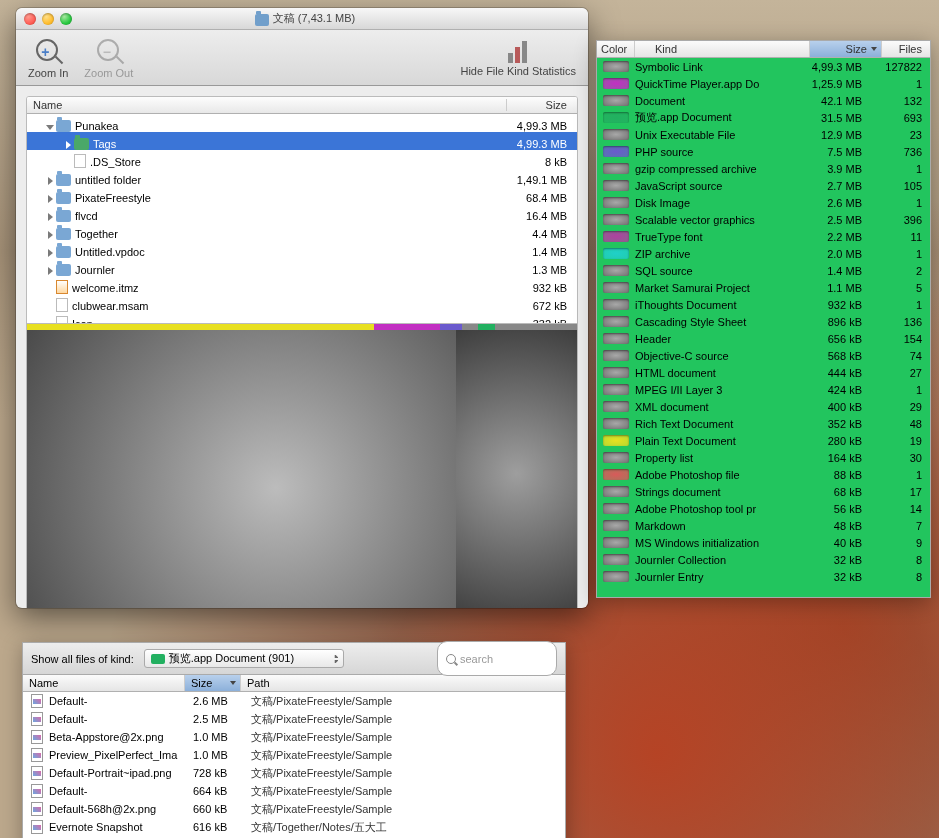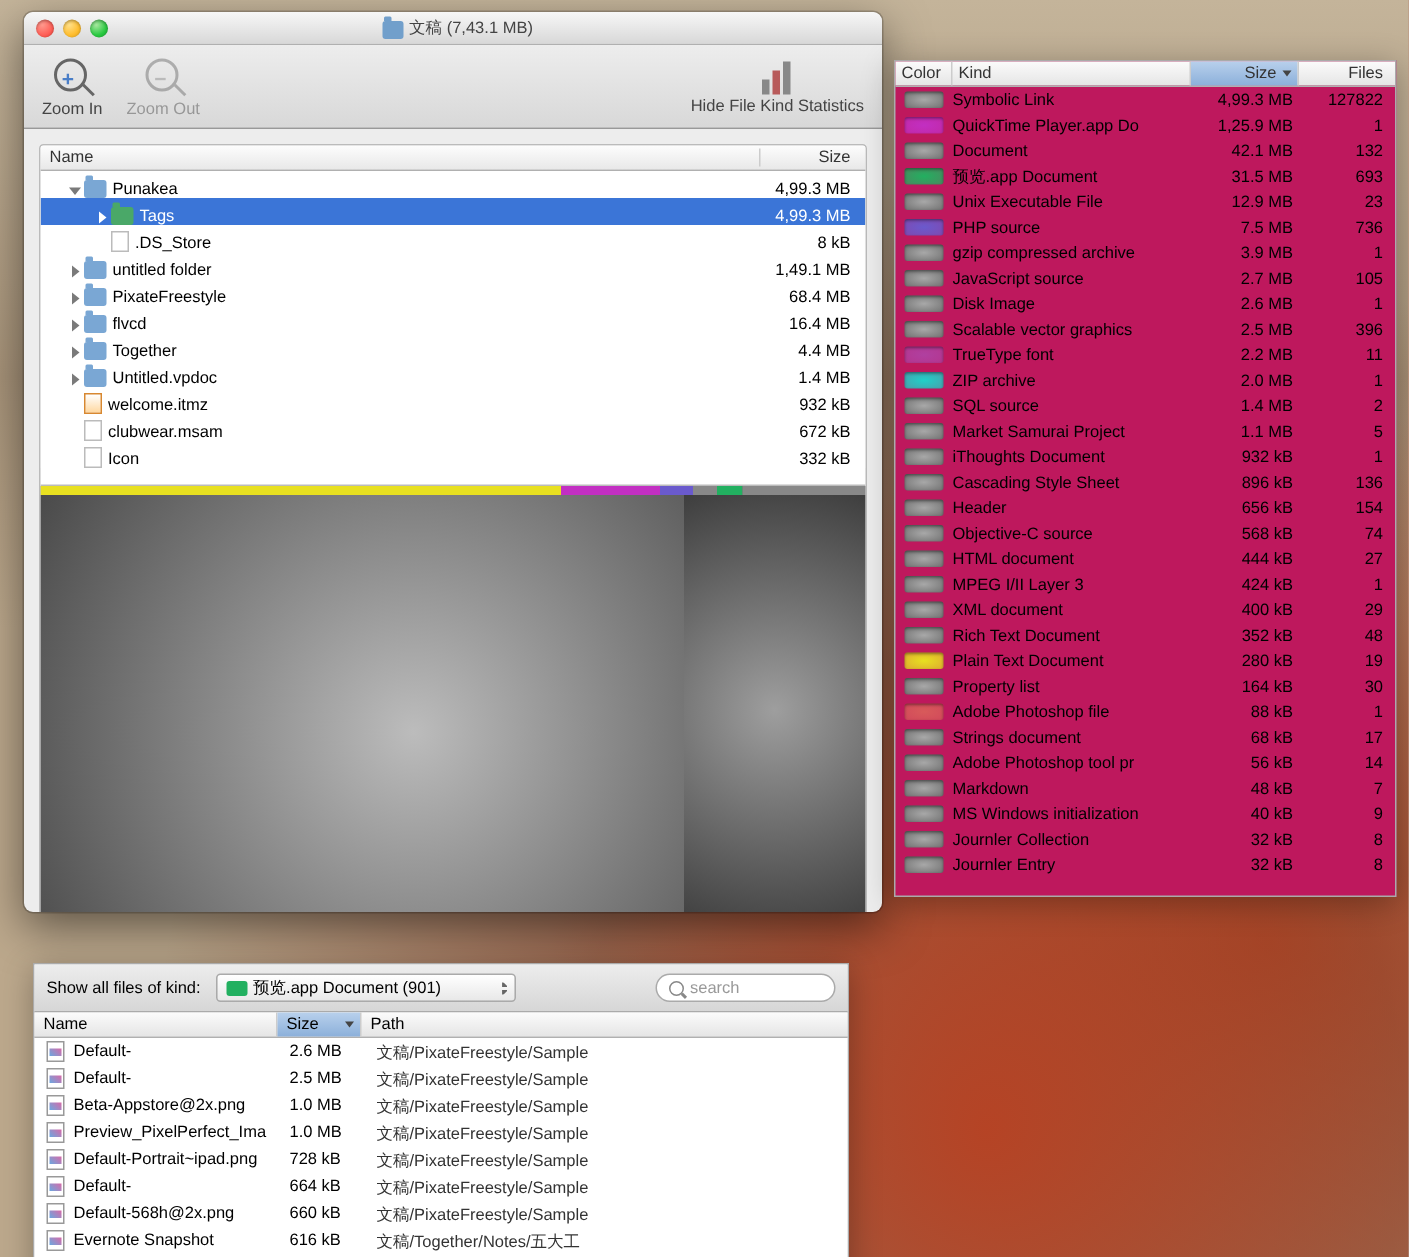--- a/index.html
+++ b/index.html
@@ -51,46 +51,46 @@
   .folder-icon.green::before { background: #4aa868; }
   .file-icon { width: 12px; height: 14px; background: #fff; border: 1px solid #bbb; margin-right: 4px; position: relative; display: inline-block; }
   .file-icon.orange { border-color: #d88830; background: linear-gradient(#fff, #ffd8a0); }
   .rname { flex: 1; white-space: nowrap; overflow: hidden; }
   .rsize { width: 70px; text-align: right; padding-right: 10px; font-size: 11px; }
   .treemap { flex: 1; position: relative; background: #666; }
   .treemap .band { position: absolute; top: 0; left: 0; right: 0; height: 6px; display: flex; }
   .treemap .tm { position: absolute; background: radial-gradient(circle at 60% 55%, #aaa, #555); }
 
   
-  .kind-panel { top: 40px; left: 596px; width: 335px; height: 558px; background: #be185d; }
+  .kind-panel { top: 40px; left: 596px; width: 335px; height: 558px; background: #22c55e; }
   .kind-header { display: flex; background: linear-gradient(#fbfbfb, #e5e5e5); height: 17px; border-bottom: 1px solid #b0b0b0; font-size: 11px; align-items: center; color: #333; }
   .kh { padding: 0 4px; border-right: 1px solid #ccc; height: 100%; display: flex; align-items: center; }
   .kh.color { width: 38px; }
-  .kh.kind { flex: 1; }
+  .kh.kind { flex: 1; margin-left: 16px; }
   .kh.size { width: 72px; justify-content: flex-end; padding-right: 14px; background: linear-gradient(#b8d0ec, #8cb0da); position: relative; }
   .kh.size::after { content: ""; position: absolute; right: 4px; border-top: 4px solid #444; border-left: 3px solid transparent; border-right: 3px solid transparent; }
-  .kh.files { width: 64px; justify-content: flex-end; padding-right: 8px; border-right: none; }
+  .kh.files { width: 48px; justify-content: flex-end; padding-right: 8px; border-right: none; }
   .klist { height: calc(100% - 17px); overflow: hidden; }
   .krow { display: flex; height: 17px; align-items: center; }
   .kcolor { width: 38px; display: flex; justify-content: center; }
   .swatch { width: 26px; height: 11px; border-radius: 2px; background: radial-gradient(ellipse at center, #a8a8a8, #707070); box-shadow: inset 0 1px 2px rgba(0,0,0,0.4); }
   .kkind { flex: 1; white-space: nowrap; overflow: hidden; text-overflow: clip; padding-right: 4px; }
   .ksize { width: 68px; text-align: right; padding-right: 4px; }
   .kfiles { width: 64px; text-align: right; padding-right: 8px; }
 
   
   .lower { top: 642px; left: 22px; width: 544px; height: 212px; }
   .lower-toolbar { height: 32px; background: linear-gradient(#ededed,#d6d6d6); border-bottom: 1px solid #aaa; display: flex; align-items: center; padding: 0 8px; gap: 10px; }
   .select { background: linear-gradient(#fff,#e8e8e8); border: 1px solid #aaa; border-radius: 3px; height: 19px; display: flex; align-items: center; padding: 0 18px 0 6px; position: relative; min-width: 200px; }
   .select::after { content: ""; position: absolute; right: 4px; top: 4px; width: 8px; height: 10px; background:
     linear-gradient(#666,#666) no-repeat center 1px / 6px 3px,
     linear-gradient(#666,#666) no-repeat center 6px / 6px 3px;
     clip-path: polygon(50% 0, 100% 40%, 0 40%, 0 60%, 100% 60%, 50% 100%); }
   .sw { width: 14px; height: 10px; border-radius: 2px; margin-right: 4px; }
-  .search { background: #fff; border: 1px solid #aaa; border-radius: 10px; height: 19px; width: 120px; display: flex; align-items: center; padding: 0 8px; gap: 4px; color: #999; }
+  .search { background: #fff; border: 1px solid #aaa; border-radius: 10px; height: 35px; width: 120px; display: flex; align-items: center; padding: 0 8px; gap: 4px; color: #999; }
   .search .sg { width: 10px; height: 10px; border: 1.5px solid #888; border-radius: 50%; position: relative; }
   .search .sg::after { content: ""; position: absolute; width: 1.5px; height: 4px; background: #888; bottom: -3px; right: -1px; transform: rotate(-45deg); }
   .lcols { display: flex; background: linear-gradient(#fbfbfb,#e5e5e5); border-bottom: 1px solid #b0b0b0; height: 17px; align-items: center; }
   .lc { padding: 0 6px; border-right: 1px solid #ccc; height: 100%; display: flex; align-items: center; }
   .lc.name { width: 162px; }
   .lc.size { width: 56px; justify-content: flex-start; background: linear-gradient(#b8d0ec,#8cb0da); position: relative; }
   .lc.size::after { content: ""; position: absolute; right: 4px; border-top: 4px solid #444; border-left: 3px solid transparent; border-right: 3px solid transparent; }
   .lc.path { flex: 1; border-right: none; }
   .llist { background: #fff; }
   .lrow { display: flex; height: 18px; align-items: center; }
@@ -203,20 +203,27 @@
           </div>
           <div class="row">
             <span style="width: 14px; display: inline-block;"></span>
             <span class="arrow right"></span>
             <span class="folder-icon"></span>
             <span class="rname">Untitled.vpdoc</span>
             <span class="rsize">1.4 MB</span>
           </div>
           <div class="row">
             <span style="width: 14px; display: inline-block;"></span>
+            <span class="arrow right"></span>
+            <span class="folder-icon"></span>
+            <span class="rname">Journler</span>
+            <span class="rsize">1.3 MB</span>
+          </div>
+          <div class="row">
+            <span style="width: 14px; display: inline-block;"></span>
             <span class="arrow "></span>
             <span class="file-icon orange"></span>
             <span class="rname">welcome.itmz</span>
             <span class="rsize">932 kB</span>
           </div>
           <div class="row">
             <span style="width: 14px; display: inline-block;"></span>
             <span class="arrow "></span>
             <span class="file-icon"></span>
             <span class="rname">clubwear.msam</span>

